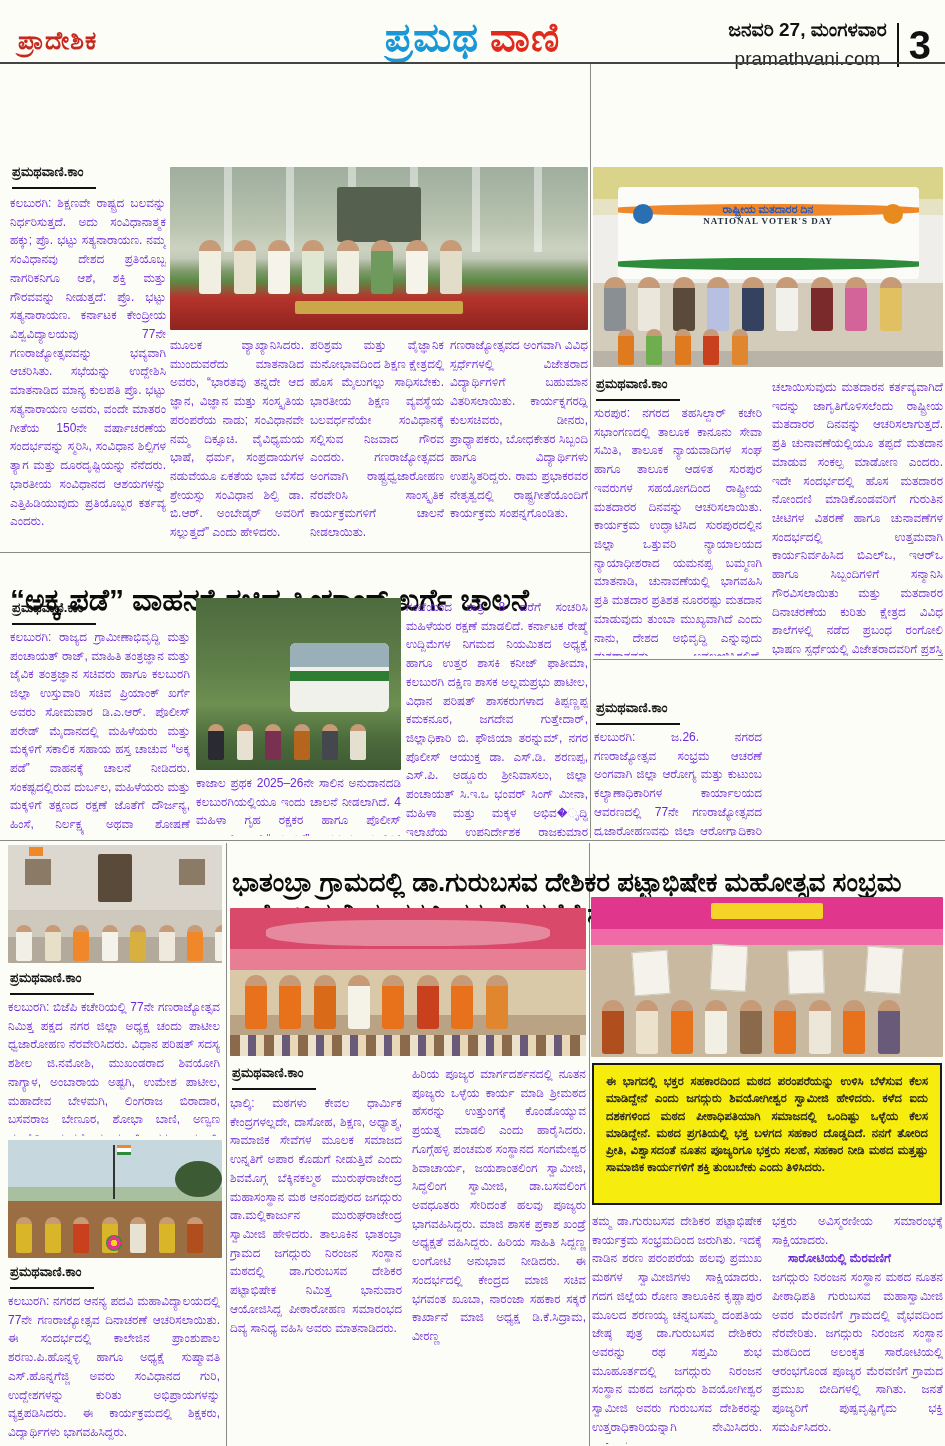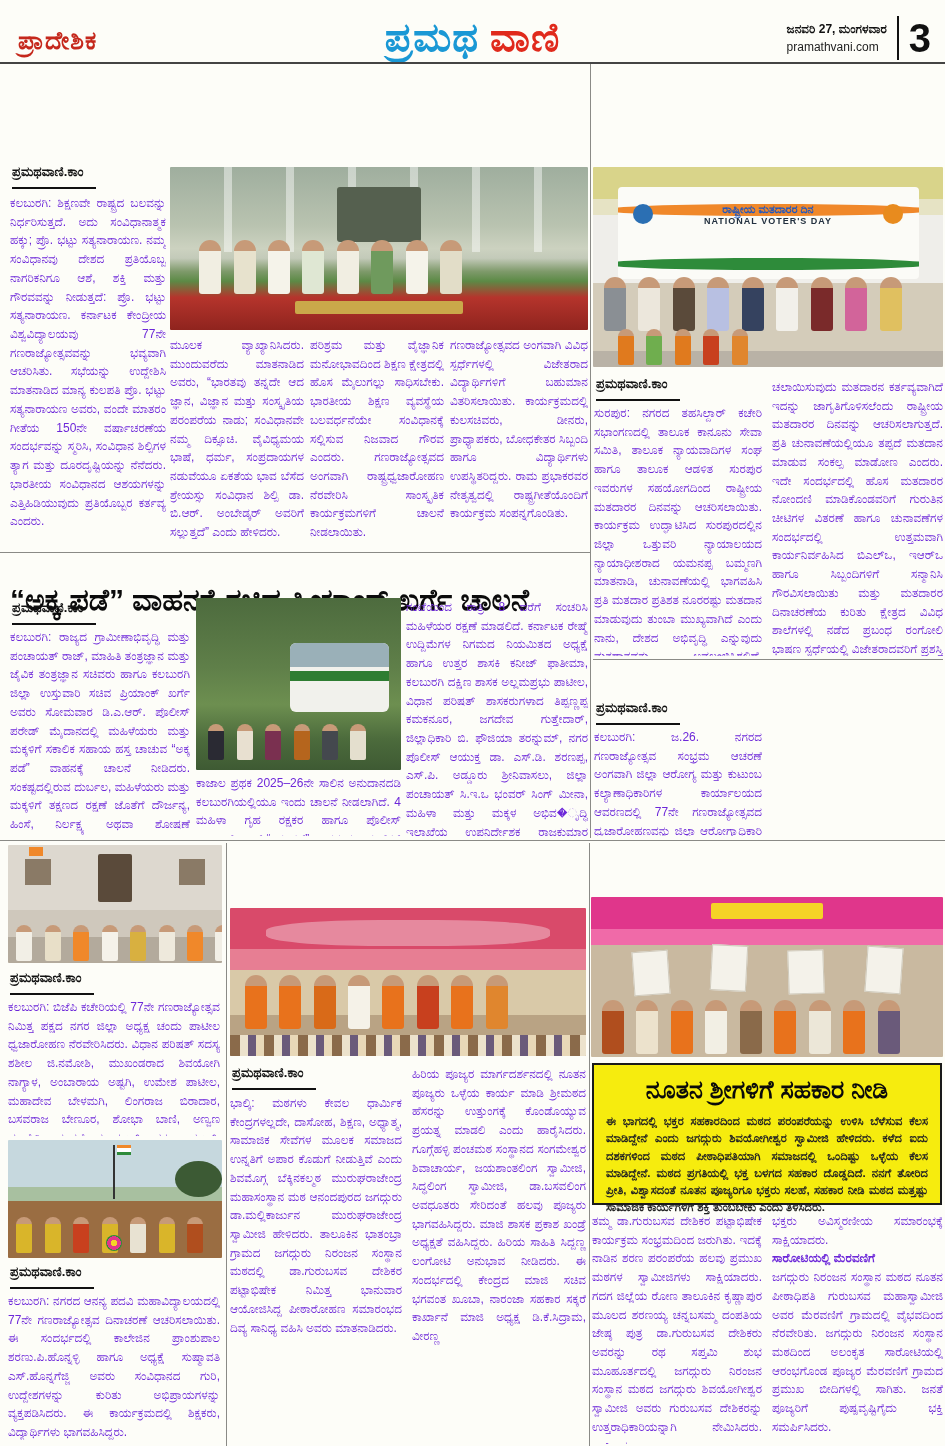--- a/index.html
+++ b/index.html
@@ -5,53 +5,53 @@
   html,body{margin:0;padding:0;background:#e8e8e4;}
   .page{position:relative;width:945px;height:1446px;margin:0 auto;background:#fdfdf8;
         font-family:"Liberation Sans","DejaVu Sans",sans-serif;color:#141414;overflow:hidden;}
   .abs{position:absolute;}
   
   .m-section{left:18px;top:26px;font-size:25px;font-weight:bold;color:#c5281c;letter-spacing:1px;}
   .m-title{left:0;right:0;top:14px;text-align:center;font-size:40px;font-weight:bold;letter-spacing:1px;font-family:Liberation Serif, serif;}
   .m-title .w1{color:#1a98d5;}
   .m-title .w2{color:#e02a1c;}
   .m-right{right:14px;top:16px;display:flex;align-items:center;gap:10px;}
-  .m-date{ text-align:left;font-size:12px;font-weight:bold;line-height:1.5;color:#111;}
+  .m-date{ text-align:center;font-size:19px;font-weight:bold;line-height:1.5;color:#111;}
   .m-site{font-weight:normal;color:#222;}
   .m-bar{width:2px;height:44px;background:#111;}
   .m-page{font-size:40px;font-weight:bold;color:#111;line-height:1;}
   
   .hrule{background:#8a8a86;height:1px;}
   .vrule{background:#8a8a86;width:1px;}
   .toprule{left:0;top:62px;width:945px;height:2px;background:#444;}
   
   .headline{font-weight:bold;color:#0b0b0b;line-height:1.3;letter-spacing:0px;}
   .h-a1{left:10px;top:66px;width:578px;font-size:35px;}
   .h-a2{left:10px;top:557px;width:578px;font-size:30px;line-height:1.2;}
   .h-a3{left:594px;top:68px;width:349px;font-size:33px;text-align:justify;}
   .h-a4{left:594px;top:663px;width:349px;font-size:26px;}
   .h-a5{left:232px;top:845px;width:708px;font-size:26px;line-height:1.22;}
   
   .byline{font-size:13px;font-weight:bold;color:#111;}
   .byline::after{content:"";display:block;width:84px;border-top:2px solid #111;margin-top:7px;}
   
   .col{font-size:12px;line-height:1.56;text-align:justify;color:#6d28d9;overflow:hidden;word-break:break-word;}
-  .subhead{font-weight:bold;}
+  .subhead{font-weight:bold;margin-left:16px;}
   
   .ybox{left:592px;top:1063px;width:350px;height:142px;background:#f6ec0e;border:2px solid #1a1a1a;
         box-sizing:border-box;padding:8px 12px;}
   .ybox-title{font-size:25px;font-weight:bold;text-align:center;color:#0a0a0a;margin:2px 0 8px;}
   .ybox-body{font-size:11.5px;line-height:1.5;text-align:justify;font-weight:bold;color:#222;}
   
   .photo{overflow:hidden;border-radius:1px;}
   .pp{display:inline-block;width:22px;height:54px;margin:0 4px;border-radius:11px 11px 3px 3px;
       background:linear-gradient(180deg,#c79a78 0 20%,var(--c,#ddd) 20% 100%);vertical-align:bottom;}
   .pp.small{width:16px;height:36px;border-radius:8px 8px 2px 2px;}
   .banner-w{position:absolute;left:7%;top:10%;width:86%;height:46%;background:#fbfbf7;border-radius:4px;
-            text-align:center;overflow:hidden;}
+            text-align:center;overflow:hidden;font-family:Liberation Serif, serif;}
   .wave{position:absolute;left:-5%;width:110%;height:12px;border-radius:50%;}
   .crowdstrip{position:absolute;left:0;right:0;bottom:0;}
   .poster{position:absolute;background:#f4f2ea;border:1px solid #cfcabc;}
 </style>
 </head>
 <body>
 
 <div class="page">
 
   <header>
@@ -94,21 +94,21 @@
       <span class="pp" style="--c:#6f9a5d"></span>
       <span class="pp" style="--c:#f5f3ea"></span>
       <span class="pp" style="--c:#e2ddc8"></span>
     </div>
     <div class="abs" style="left:30%;bottom:10%;width:40%;height:8%;background:#caa84a;border-radius:2px;"></div>
   </div>
 
   <div class="abs col" style="left:10px;top:194px;width:156px;height:358px;">ಕಲಬುರಗಿ: ಶಿಕ್ಷಣವೇ ರಾಷ್ಟ್ರದ ಬಲವನ್ನು ನಿರ್ಧರಿಸುತ್ತದೆ. ಅದು ಸಂವಿಧಾನಾತ್ಮಕ ಹಕ್ಕು; ಪ್ರೊ. ಭಟ್ಟು ಸತ್ಯನಾರಾಯಣ. ನಮ್ಮ ಸಂವಿಧಾನವು ದೇಶದ ಪ್ರತಿಯೊಬ್ಬ ನಾಗರಿಕನಿಗೂ ಆಶೆ, ಶಕ್ತಿ ಮತ್ತು ಗೌರವವನ್ನು ನೀಡುತ್ತದೆ: ಪ್ರೊ. ಭಟ್ಟು ಸತ್ಯನಾರಾಯಣ. ಕರ್ನಾಟಕ ಕೇಂದ್ರೀಯ ವಿಶ್ವವಿದ್ಯಾಲಯವು 77ನೇ ಗಣರಾಜ್ಯೋತ್ಸವವನ್ನು ಭವ್ಯವಾಗಿ ಆಚರಿಸಿತು. ಸಭೆಯನ್ನು ಉದ್ದೇಶಿಸಿ ಮಾತನಾಡಿದ ಮಾನ್ಯ ಕುಲಪತಿ ಪ್ರೊ. ಭಟ್ಟು ಸತ್ಯನಾರಾಯಣ ಅವರು, ವಂದೇ ಮಾತರಂ ಗೀತೆಯ 150ನೇ ವರ್ಷಾಚರಣೆಯ ಸಂದರ್ಭವನ್ನು ಸ್ಮರಿಸಿ, ಸಂವಿಧಾನ ಶಿಲ್ಪಿಗಳ ತ್ಯಾಗ ಮತ್ತು ದೂರದೃಷ್ಟಿಯನ್ನು ನೆನೆದರು. ಭಾರತೀಯ ಸಂವಿಧಾನದ ಆಶಯಗಳನ್ನು ಎತ್ತಿಹಿಡಿಯುವುದು ಪ್ರತಿಯೊಬ್ಬರ ಕರ್ತವ್ಯ ಎಂದರು.</div>
   <div class="abs col" style="left:310px;top:336px;width:134px;height:216px;">ಪರಿಶ್ರಮ ಮತ್ತು ವೈಜ್ಞಾನಿಕ ಮನೋಭಾವದಿಂದ ಶಿಕ್ಷಣ ಕ್ಷೇತ್ರದಲ್ಲಿ ಹೊಸ ಮೈಲುಗಲ್ಲು ಸಾಧಿಸಬೇಕು. ಭಾರತೀಯ ಶಿಕ್ಷಣ ವ್ಯವಸ್ಥೆಯ ಬಲವರ್ಧನೆಯೇ ಸಂವಿಧಾನಕ್ಕೆ ಸಲ್ಲಿಸುವ ನಿಜವಾದ ಗೌರವ ಎಂದರು. ಗಣರಾಜ್ಯೋತ್ಸವದ ಅಂಗವಾಗಿ ರಾಷ್ಟ್ರಧ್ವಜಾರೋಹಣ ನೆರವೇರಿಸಿ ಸಾಂಸ್ಕೃತಿಕ ಕಾರ್ಯಕ್ರಮಗಳಿಗೆ ಚಾಲನೆ ನೀಡಲಾಯಿತು.</div>
   <div class="abs col" style="left:170px;top:336px;width:134px;height:216px;">ಮೂಲಕ ವ್ಯಾಖ್ಯಾನಿಸಿದರು. ಮುಂದುವರೆದು ಮಾತನಾಡಿದ ಅವರು, “ಭಾರತವು ತನ್ನದೇ ಆದ ಜ್ಞಾನ, ವಿಜ್ಞಾನ ಮತ್ತು ಸಂಸ್ಕೃತಿಯ ಪರಂಪರೆಯ ನಾಡು; ಸಂವಿಧಾನವೇ ನಮ್ಮ ದಿಕ್ಸೂಚಿ. ವೈವಿಧ್ಯಮಯ ಭಾಷೆ, ಧರ್ಮ, ಸಂಪ್ರದಾಯಗಳ ನಡುವೆಯೂ ಏಕತೆಯ ಭಾವ ಬೆಸೆದ ಶ್ರೇಯಸ್ಸು ಸಂವಿಧಾನ ಶಿಲ್ಪಿ ಡಾ. ಬಿ.ಆರ್. ಅಂಬೇಡ್ಕರ್ ಅವರಿಗೆ ಸಲ್ಲುತ್ತದೆ” ಎಂದು ಹೇಳಿದರು.</div>
-  <div class="abs col" style="left:450px;top:336px;width:138px;height:216px;">ಗಣರಾಜ್ಯೋತ್ಸವದ ಅಂಗವಾಗಿ ವಿವಿಧ ಸ್ಪರ್ಧೆಗಳಲ್ಲಿ ವಿಜೇತರಾದ ವಿದ್ಯಾರ್ಥಿಗಳಿಗೆ ಬಹುಮಾನ ವಿತರಿಸಲಾಯಿತು. ಕಾರ್ಯಕ್ರಮದಲ್ಲಿ ಕುಲಸಚಿವರು, ಡೀನರು, ಪ್ರಾಧ್ಯಾಪಕರು, ಬೋಧಕೇತರ ಸಿಬ್ಬಂದಿ ಹಾಗೂ ವಿದ್ಯಾರ್ಥಿಗಳು ಉಪಸ್ಥಿತರಿದ್ದರು. ರಾಮ ಪ್ರಭಾಕರವರ ನೇತೃತ್ವದಲ್ಲಿ ರಾಷ್ಟ್ರಗೀತೆಯೊಂದಿಗೆ ಕಾರ್ಯಕ್ರಮ ಸಂಪನ್ನಗೊಂಡಿತು.</div>
+  <div class="abs col" style="left:450px;top:336px;width:138px;height:216px;">ಗಣರಾಜ್ಯೋತ್ಸವದ ಅಂಗವಾಗಿ ವಿವಿಧ ಸ್ಪರ್ಧೆಗಳಲ್ಲಿ ವಿಜೇತರಾದ ವಿದ್ಯಾರ್ಥಿಗಳಿಗೆ ಬಹುಮಾನ ವಿತರಿಸಲಾಯಿತು. ಕಾರ್ಯಕ್ನಗರದ್ಲಿ ಕುಲಸಚಿವರು, ಡೀನರು, ಪ್ರಾಧ್ಯಾಪಕರು, ಬೋಧಕೇತರ ಸಿಬ್ಬಂದಿ ಹಾಗೂ ವಿದ್ಯಾರ್ಥಿಗಳು ಉಪಸ್ಥಿತರಿದ್ದರು. ರಾಮ ಪ್ರಭಾಕರವರ ನೇತೃತ್ವದಲ್ಲಿ ರಾಷ್ಟ್ರಗೀತೆಯೊಂದಿಗೆ ಕಾರ್ಯಕ್ರಮ ಸಂಪನ್ನಗೊಂಡಿತು.</div>
 
   <h2 class="abs headline h-a2">“ಅಕ್ಕ ಪಡೆ” ವಾಹನಕ್ಕೆ ಸಚಿವ ಪ್ರಿಯಾಂಕ್ ಖರ್ಗೆ ಚಾಲನೆ</h2>
   <div class="abs byline" style="left:12px;top:600px;">ಪ್ರಮಥವಾಣಿ.ಕಾಂ</div>
 
   <div class="abs photo" style="left:196px;top:598px;width:205px;height:172px;
        background:linear-gradient(180deg,#4d6b3e 0%,#5f7f49 40%,#6d8f50 62%,#4c6b3c 82%,#3e5a33 100%);">
     <div class="abs" style="right:6%;top:26%;width:48%;height:40%;background:#f1f1ec;border-radius:6px;">
       <div style="width:100%;height:36%;background:#9ab0b8;border-radius:6px 6px 0 0;"></div>
       <div style="width:100%;height:14%;background:#2e7d32;margin-top:4px;"></div>
     </div>
@@ -198,20 +198,24 @@
       <span class="pp small" style="--c:#e8e2d2"></span>
       <span class="pp small" style="--c:#d9b52a"></span>
       <span class="pp small" style="--c:#b04e1e"></span>
     </div>
     <div class="abs" style="left:46%;bottom:6%;width:16px;height:16px;border-radius:50%;
          background:radial-gradient(circle,#f5d327 0 30%,#e0368b 30% 60%,#2e8b3a 60% 100%);"></div>
   </div>
   <div class="abs byline" style="left:10px;top:1264px;">ಪ್ರಮಥವಾಣಿ.ಕಾಂ</div>
   <div class="abs col" style="left:8px;top:1292px;width:212px;height:148px;">ಕಲಬುರಗಿ: ನಗರದ ಆನನ್ಯ ಪದವಿ ಮಹಾವಿದ್ಯಾಲಯದಲ್ಲಿ 77ನೇ ಗಣರಾಜ್ಯೋತ್ಸವ ದಿನಾಚರಣೆ ಆಚರಿಸಲಾಯಿತು. ಈ ಸಂದರ್ಭದಲ್ಲಿ ಕಾಲೇಜಿನ ಪ್ರಾಂಶುಪಾಲ ಶರಣು.ಪಿ.ಹೊನ್ನಳ್ಳಿ ಹಾಗೂ ಅಧ್ಯಕ್ಷೆ ಸುಷ್ಮಾವತಿ ಎಸ್.ಹೊನ್ನಗೆಜ್ಜಿ ಅವರು ಸಂವಿಧಾನದ ಗುರಿ, ಉದ್ದೇಶಗಳನ್ನು ಕುರಿತು ಅಭಿಪ್ರಾಯಗಳನ್ನು ವ್ಯಕ್ತಪಡಿಸಿದರು. ಈ ಕಾರ್ಯಕ್ರಮದಲ್ಲಿ ಶಿಕ್ಷಕರು, ವಿದ್ಯಾರ್ಥಿಗಳು ಭಾಗವಹಿಸಿದ್ದರು.</div>
 
+  <h2 class="abs headline h-a5">
+    <span style="display:block">ಭಾತಂಬ್ರಾ ಗ್ರಾಮದಲ್ಲಿ ಡಾ.ಗುರುಬಸವ ದೇಶಿಕರ ಪಟ್ಟಾಭಿಷೇಕ ಮಹೋತ್ಸವ ಸಂಭ್ರಮ</span>
+    <span style="display:block">ಸಾರೋಟಿಯಲ್ಲಿ ನೂತನ ಶ್ರೀಗಳ ಮೆರವಣಿಗೆ ಸಮಾಜದ ಉನ್ನತಿಗೆ ಮಠಗಳ ಕೊಡುಗೆ ಅಪಾರ</span>
+  </h2>
 
   <div class="abs photo" style="left:230px;top:908px;width:356px;height:148px;
        background:linear-gradient(180deg,#d94a6a 0 28%,#e77e93 28% 42%,#d9c9a8 42% 72%,#b9a384 72% 100%);">
     <div class="abs" style="left:10%;top:8%;width:80%;height:18%;background:rgba(255,255,255,0.35);border-radius:40%;"></div>
     <div class="abs" style="left:3%;bottom:18%;white-space:nowrap;">
       <span class="pp" style="--c:#e8721c"></span>
       <span class="pp" style="--c:#e8721c"></span>
       <span class="pp" style="--c:#d96a18"></span>
       <span class="pp" style="--c:#f5f2e8"></span>
       <span class="pp" style="--c:#e8721c"></span>
@@ -240,21 +244,20 @@
       <span class="pp" style="--c:#e8721c"></span>
       <span class="pp" style="--c:#6a5a7a"></span>
     </div>
   </div>
 
   <div class="abs byline" style="left:232px;top:1065px;">ಪ್ರಮಥವಾಣಿ.ಕಾಂ</div>
   <div class="abs col" style="left:230px;top:1094px;width:172px;height:350px;">ಭಾಲ್ಕಿ: ಮಠಗಳು ಕೇವಲ ಧಾರ್ಮಿಕ ಕೇಂದ್ರಗಳಲ್ಲದೇ, ದಾಸೋಹ, ಶಿಕ್ಷಣ, ಅಧ್ಯಾತ್ಮ, ಸಾಮಾಜಿಕ ಸೇವೆಗಳ ಮೂಲಕ ಸಮಾಜದ ಉನ್ನತಿಗೆ ಅಪಾರ ಕೊಡುಗೆ ನೀಡುತ್ತಿವೆ ಎಂದು ಶಿವಮೊಗ್ಗ ಬೆಕ್ಕಿನಕಲ್ಮಠ ಮುರುಘರಾಜೇಂದ್ರ ಮಹಾಸಂಸ್ಥಾನ ಮಠ ಆನಂದಪುರದ ಜಗದ್ಗುರು ಡಾ.ಮಲ್ಲಿಕಾರ್ಜುನ ಮುರುಘರಾಜೇಂದ್ರ ಸ್ವಾಮೀಜಿ ಹೇಳಿದರು. ತಾಲೂಕಿನ ಭಾತಂಬ್ರಾ ಗ್ರಾಮದ ಜಗದ್ಗುರು ನಿರಂಜನ ಸಂಸ್ಥಾನ ಮಠದಲ್ಲಿ ಡಾ.ಗುರುಬಸವ ದೇಶಿಕರ ಪಟ್ಟಾಭಿಷೇಕ ನಿಮಿತ್ತ ಭಾನುವಾರ ಆಯೋಜಿಸಿದ್ದ ಪೀಠಾರೋಹಣ ಸಮಾರಂಭದ ದಿವ್ಯ ಸಾನಿಧ್ಯ ವಹಿಸಿ ಅವರು ಮಾತನಾಡಿದರು.</div>
   <div class="abs col" style="left:412px;top:1065px;width:174px;height:379px;">ಹಿರಿಯ ಪೂಜ್ಯರ ಮಾರ್ಗದರ್ಶನದಲ್ಲಿ ನೂತನ ಪೂಜ್ಯರು ಒಳ್ಳೆಯ ಕಾರ್ಯ ಮಾಡಿ ಶ್ರೀಮಠದ ಹೆಸರನ್ನು ಉತ್ತುಂಗಕ್ಕೆ ಕೊಂಡೊಯ್ಯುವ ಪ್ರಯತ್ನ ಮಾಡಲಿ ಎಂದು ಹಾರೈಸಿದರು. ಗೂಗ್ಗೆಹಳ್ಳಿ ಪಂಚಮಠ ಸಂಸ್ಥಾನದ ಸಂಗಮೇಶ್ವರ ಶಿವಾಚಾರ್ಯ, ಜಯಶಾಂತಲಿಂಗ ಸ್ವಾಮೀಜಿ, ಸಿದ್ಧಲಿಂಗ ಸ್ವಾಮೀಜಿ, ಡಾ.ಬಸವಲಿಂಗ ಅವಧೂತರು ಸೇರಿದಂತೆ ಹಲವು ಪೂಜ್ಯರು ಭಾಗವಹಿಸಿದ್ದರು. ಮಾಜಿ ಶಾಸಕ ಪ್ರಕಾಶ ಖಂಡ್ರೆ ಅಧ್ಯಕ್ಷತೆ ವಹಿಸಿದ್ದರು. ಹಿರಿಯ ಸಾಹಿತಿ ಸಿದ್ದಣ್ಣ ಲಂಗೋಟಿ ಅನುಭಾವ ನೀಡಿದರು. ಈ ಸಂದರ್ಭದಲ್ಲಿ ಕೇಂದ್ರದ ಮಾಜಿ ಸಚಿವ ಭಗವಂತ ಖೂಬಾ, ನಾರಂಜಾ ಸಹಕಾರ ಸಕ್ಕರೆ ಕಾರ್ಖಾನೆ ಮಾಜಿ ಅಧ್ಯಕ್ಷ ಡಿ.ಕೆ.ಸಿದ್ರಾಮ, ವೀರಣ್ಣ</div>
 
   <div class="abs ybox">
-    <div class="ybox-title">ನೂತನ ಶ್ರೀಗಳಿಗೆ ಸಹಕಾರ ನೀಡಿ</div>
     <div class="ybox-body">ಈ ಭಾಗದಲ್ಲಿ ಭಕ್ತರ ಸಹಕಾರದಿಂದ ಮಠದ ಪರಂಪರೆಯನ್ನು ಉಳಿಸಿ ಬೆಳೆಸುವ ಕೆಲಸ ಮಾಡಿದ್ದೇನೆ ಎಂದು ಜಗದ್ಗುರು ಶಿವಯೋಗೀಶ್ವರ ಸ್ವಾಮೀಜಿ ಹೇಳಿದರು. ಕಳೆದ ಐದು ದಶಕಗಳಿಂದ ಮಠದ ಪೀಠಾಧಿಪತಿಯಾಗಿ ಸಮಾಜದಲ್ಲಿ ಒಂದಿಷ್ಟು ಒಳ್ಳೆಯ ಕೆಲಸ ಮಾಡಿದ್ದೇನೆ. ಮಠದ ಪ್ರಗತಿಯಲ್ಲಿ ಭಕ್ತ ಬಳಗದ ಸಹಕಾರ ದೊಡ್ಡದಿದೆ. ನನಗೆ ತೋರಿದ ಪ್ರೀತಿ, ವಿಶ್ವಾಸದಂತೆ ನೂತನ ಪೂಜ್ಯರಿಗೂ ಭಕ್ತರು ಸಲಹೆ, ಸಹಕಾರ ನೀಡಿ ಮಠದ ಮತ್ತಷ್ಟು ಸಾಮಾಜಿಕ ಕಾರ್ಯಗಳಿಗೆ ಶಕ್ತಿ ತುಂಬಬೇಕು ಎಂದು ತಿಳಿಸಿದರು.</div>
   </div>
 
   <div class="abs col" style="left:592px;top:1212px;width:170px;height:232px;">ತಮ್ಮ ಡಾ.ಗುರುಬಸವ ದೇಶಿಕರ ಪಟ್ಟಾಭಿಷೇಕ ಕಾರ್ಯಕ್ರಮ ಸಂಭ್ರಮದಿಂದ ಜರುಗಿತು. ಇದಕ್ಕೆ ನಾಡಿನ ಶರಣ ಪರಂಪರೆಯ ಹಲವು ಪ್ರಮುಖ ಮಠಗಳ ಸ್ವಾಮೀಜಿಗಳು ಸಾಕ್ಷಿಯಾದರು. ಗದಗ ಜಿಲ್ಲೆಯ ರೋಣ ತಾಲೂಕಿನ ಕೃಷ್ಣಾಪುರ ಮೂಲದ ಶರಣಯ್ಯ ಚನ್ನಬಸಮ್ಮ ದಂಪತಿಯ ಜೇಷ್ಠ ಪುತ್ರ ಡಾ.ಗುರುಬಸವ ದೇಶಿಕರು ಅವರನ್ನು ರಥ ಸಪ್ತಮಿ ಶುಭ ಮೂಹೂರ್ತದಲ್ಲಿ ಜಗದ್ಗುರು ನಿರಂಜನ ಸಂಸ್ಥಾನ ಮಠದ ಜಗದ್ಗುರು ಶಿವಯೋಗೀಶ್ವರ ಸ್ವಾಮೀಜಿ ಅವರು ಗುರುಬಸವ ದೇಶಿಕರನ್ನು ಉತ್ತರಾಧಿಕಾರಿಯನ್ನಾಗಿ ನೇಮಿಸಿದರು. ಸಾವಿರಾರು</div>
   <div class="abs col" style="left:772px;top:1212px;width:171px;height:232px;">
     <span>ಭಕ್ತರು ಅವಿಸ್ಮರಣೀಯ ಸಮಾರಂಭಕ್ಕೆ ಸಾಕ್ಷಿಯಾದರು.</span>
     <div class="subhead">ಸಾರೋಟಿಯಲ್ಲಿ ಮೆರವಣಿಗೆ</div>
     <span>ಜಗದ್ಗುರು ನಿರಂಜನ ಸಂಸ್ಥಾನ ಮಠದ ನೂತನ ಪೀಠಾಧಿಪತಿ ಗುರುಬಸವ ಮಹಾಸ್ವಾಮೀಜಿ ಅವರ ಮೆರವಣಿಗೆ ಗ್ರಾಮದಲ್ಲಿ ವೈಭವದಿಂದ ನೆರವೇರಿತು. ಜಗದ್ಗುರು ನಿರಂಜನ ಸಂಸ್ಥಾನ ಮಠದಿಂದ ಅಲಂಕೃತ ಸಾರೋಟಿಯಲ್ಲಿ ಆರಂಭಗೊಂಡ ಪೂಜ್ಯರ ಮೆರವಣಿಗೆ ಗ್ರಾಮದ ಪ್ರಮುಖ ಬೀದಿಗಳಲ್ಲಿ ಸಾಗಿತು. ಜನತೆ ಪೂಜ್ಯರಿಗೆ ಪುಷ್ಪವೃಷ್ಟಿಗೈದು ಭಕ್ತಿ ಸಮರ್ಪಿಸಿದರು.</span>
   </div>
 

